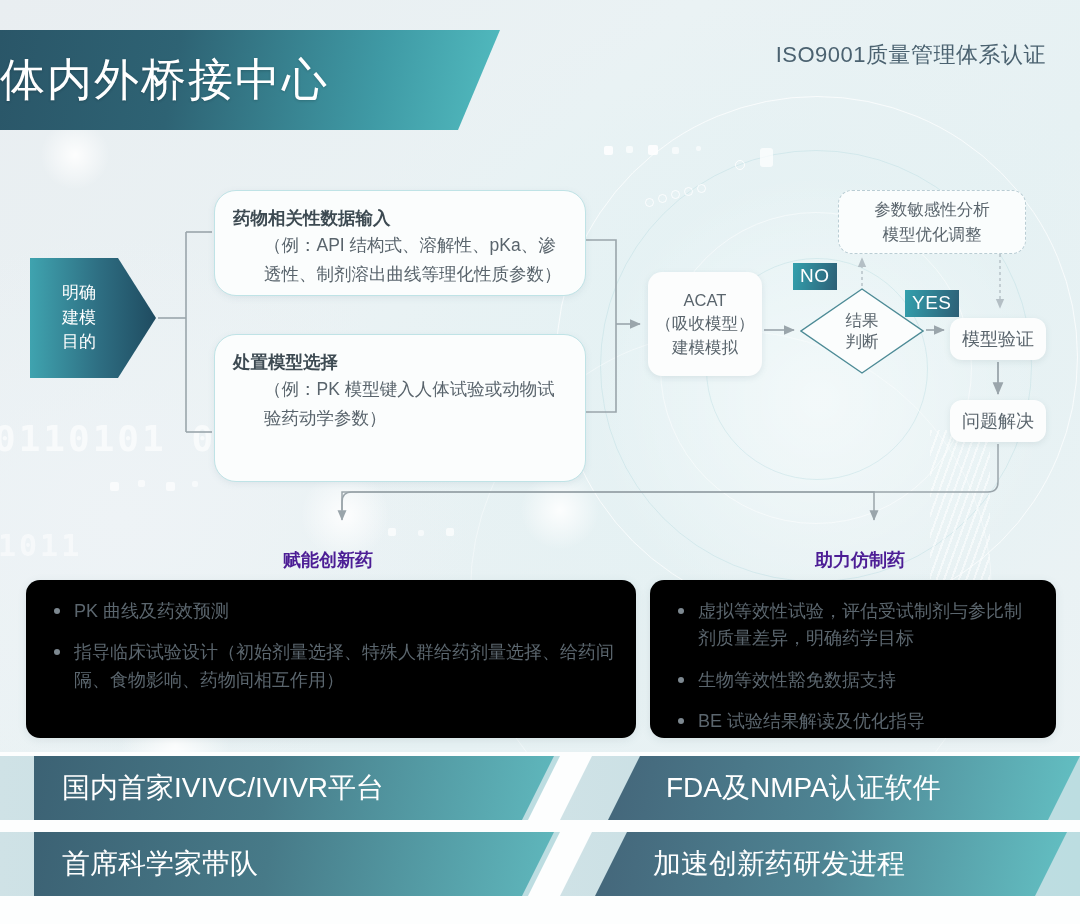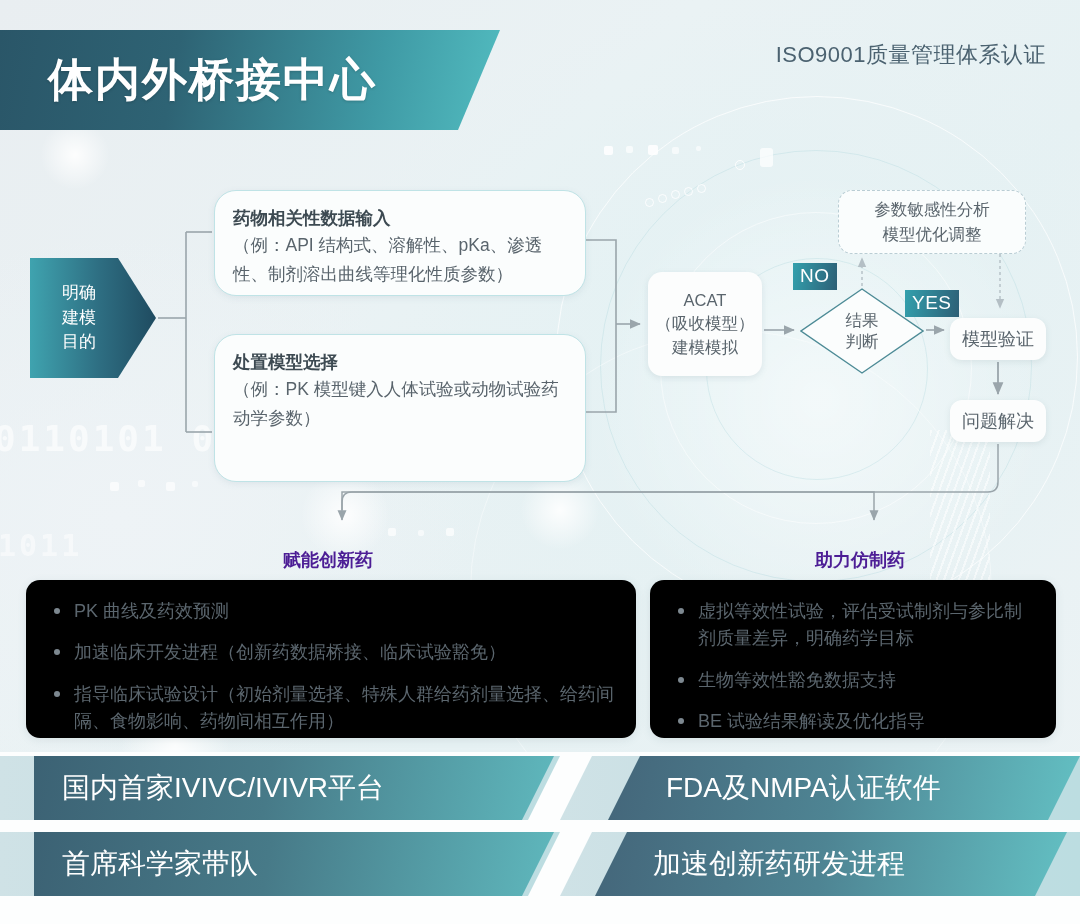--- a/index.html
+++ b/index.html
@@ -37,21 +37,21 @@
   .glowdot{position:absolute;border-radius:50%;background:radial-gradient(circle,rgba(255,255,255,.9) 0%,rgba(255,255,255,0) 70%);}
 
   
   .title-banner{
     position:absolute;left:0;top:30px;width:500px;height:100px;
     background:linear-gradient(100deg,#2a5668 0%,#2e6374 35%,#3f9aa5 75%,#52bcc0 100%);
     clip-path:polygon(0 0, 500px 0, 458px 100px, 0 100px);
     display:flex;align-items:center;
   }
   .title-text{
-    margin-left:48px;color:#ffffff;font-size:45px;font-weight:700;letter-spacing:2px;
+    color:#ffffff;font-size:45px;font-weight:400;letter-spacing:2px;
     text-shadow:0 1px 3px rgba(0,0,0,.18);
   }
   .iso-text{
     position:absolute;right:34px;top:40px;color:#4b6270;font-size:22px;letter-spacing:.5px;
   }
 
   
   .arrow-badge{
     position:absolute;left:30px;top:258px;width:126px;height:120px;
     background:linear-gradient(90deg,#3fa3af 0%,#2e6e82 55%,#1f4b60 100%);
@@ -60,21 +60,21 @@
   }
   .arrow-badge span{
     color:#fff;font-size:17px;line-height:1.45;margin-left:16px;font-weight:400;
   }
 
   .card{
     position:absolute;background:#fbfdfd;border:1.5px solid #bfe3e6;border-radius:22px;
     box-shadow:0 2px 7px rgba(90,120,135,.10);
   }
   .card .ttl{font-size:17.5px;font-weight:700;color:#3d4a52;line-height:1.5;}
-  .card .bdy{font-size:17.5px;color:#59646c;line-height:1.62;}
+  .card .bdy{font-size:17.5px;color:#59646c;line-height:1.62;margin-left:31px;}
 
   .box-acat{
     position:absolute;left:648px;top:272px;width:114px;height:104px;
     background:#fcfdfd;border-radius:14px;box-shadow:0 2px 6px rgba(90,120,135,.14);
     display:flex;flex-direction:column;align-items:center;justify-content:center;
     color:#5a656d;font-size:16.5px;line-height:1.42;
   }
   .diamond{
     position:absolute;left:800px;top:288px;width:124px;height:86px;
   }
@@ -285,21 +285,20 @@
 
   <div class="pill pill-verify">模型验证</div>
   <div class="pill pill-solve">问题解决</div>
 
   <div class="branch-label" style="left:283px;top:548px;">赋能创新药</div>
   <div class="branch-label" style="left:815px;top:548px;">助力仿制药</div>
 
   <div class="listbox" style="left:26px;top:580px;width:610px;height:158px;padding:18px 22px;box-sizing:border-box;">
     <ul>
       <li>PK 曲线及药效预测</li>
-      <li>加速临床开发进程（创新药数据桥接、临床试验豁免）</li>
       <li>指导临床试验设计（初始剂量选择、特殊人群给药剂量选择、给药间隔、食物影响、药物间相互作用）</li>
     </ul>
   </div>
 
   <div class="listbox" style="left:650px;top:580px;width:406px;height:158px;padding:18px 22px;box-sizing:border-box;">
     <ul>
       <li>虚拟等效性试验，评估受试制剂与参比制剂质量差异，明确药学目标</li>
       <li>生物等效性豁免数据支持</li>
       <li>BE 试验结果解读及优化指导</li>
     </ul>

